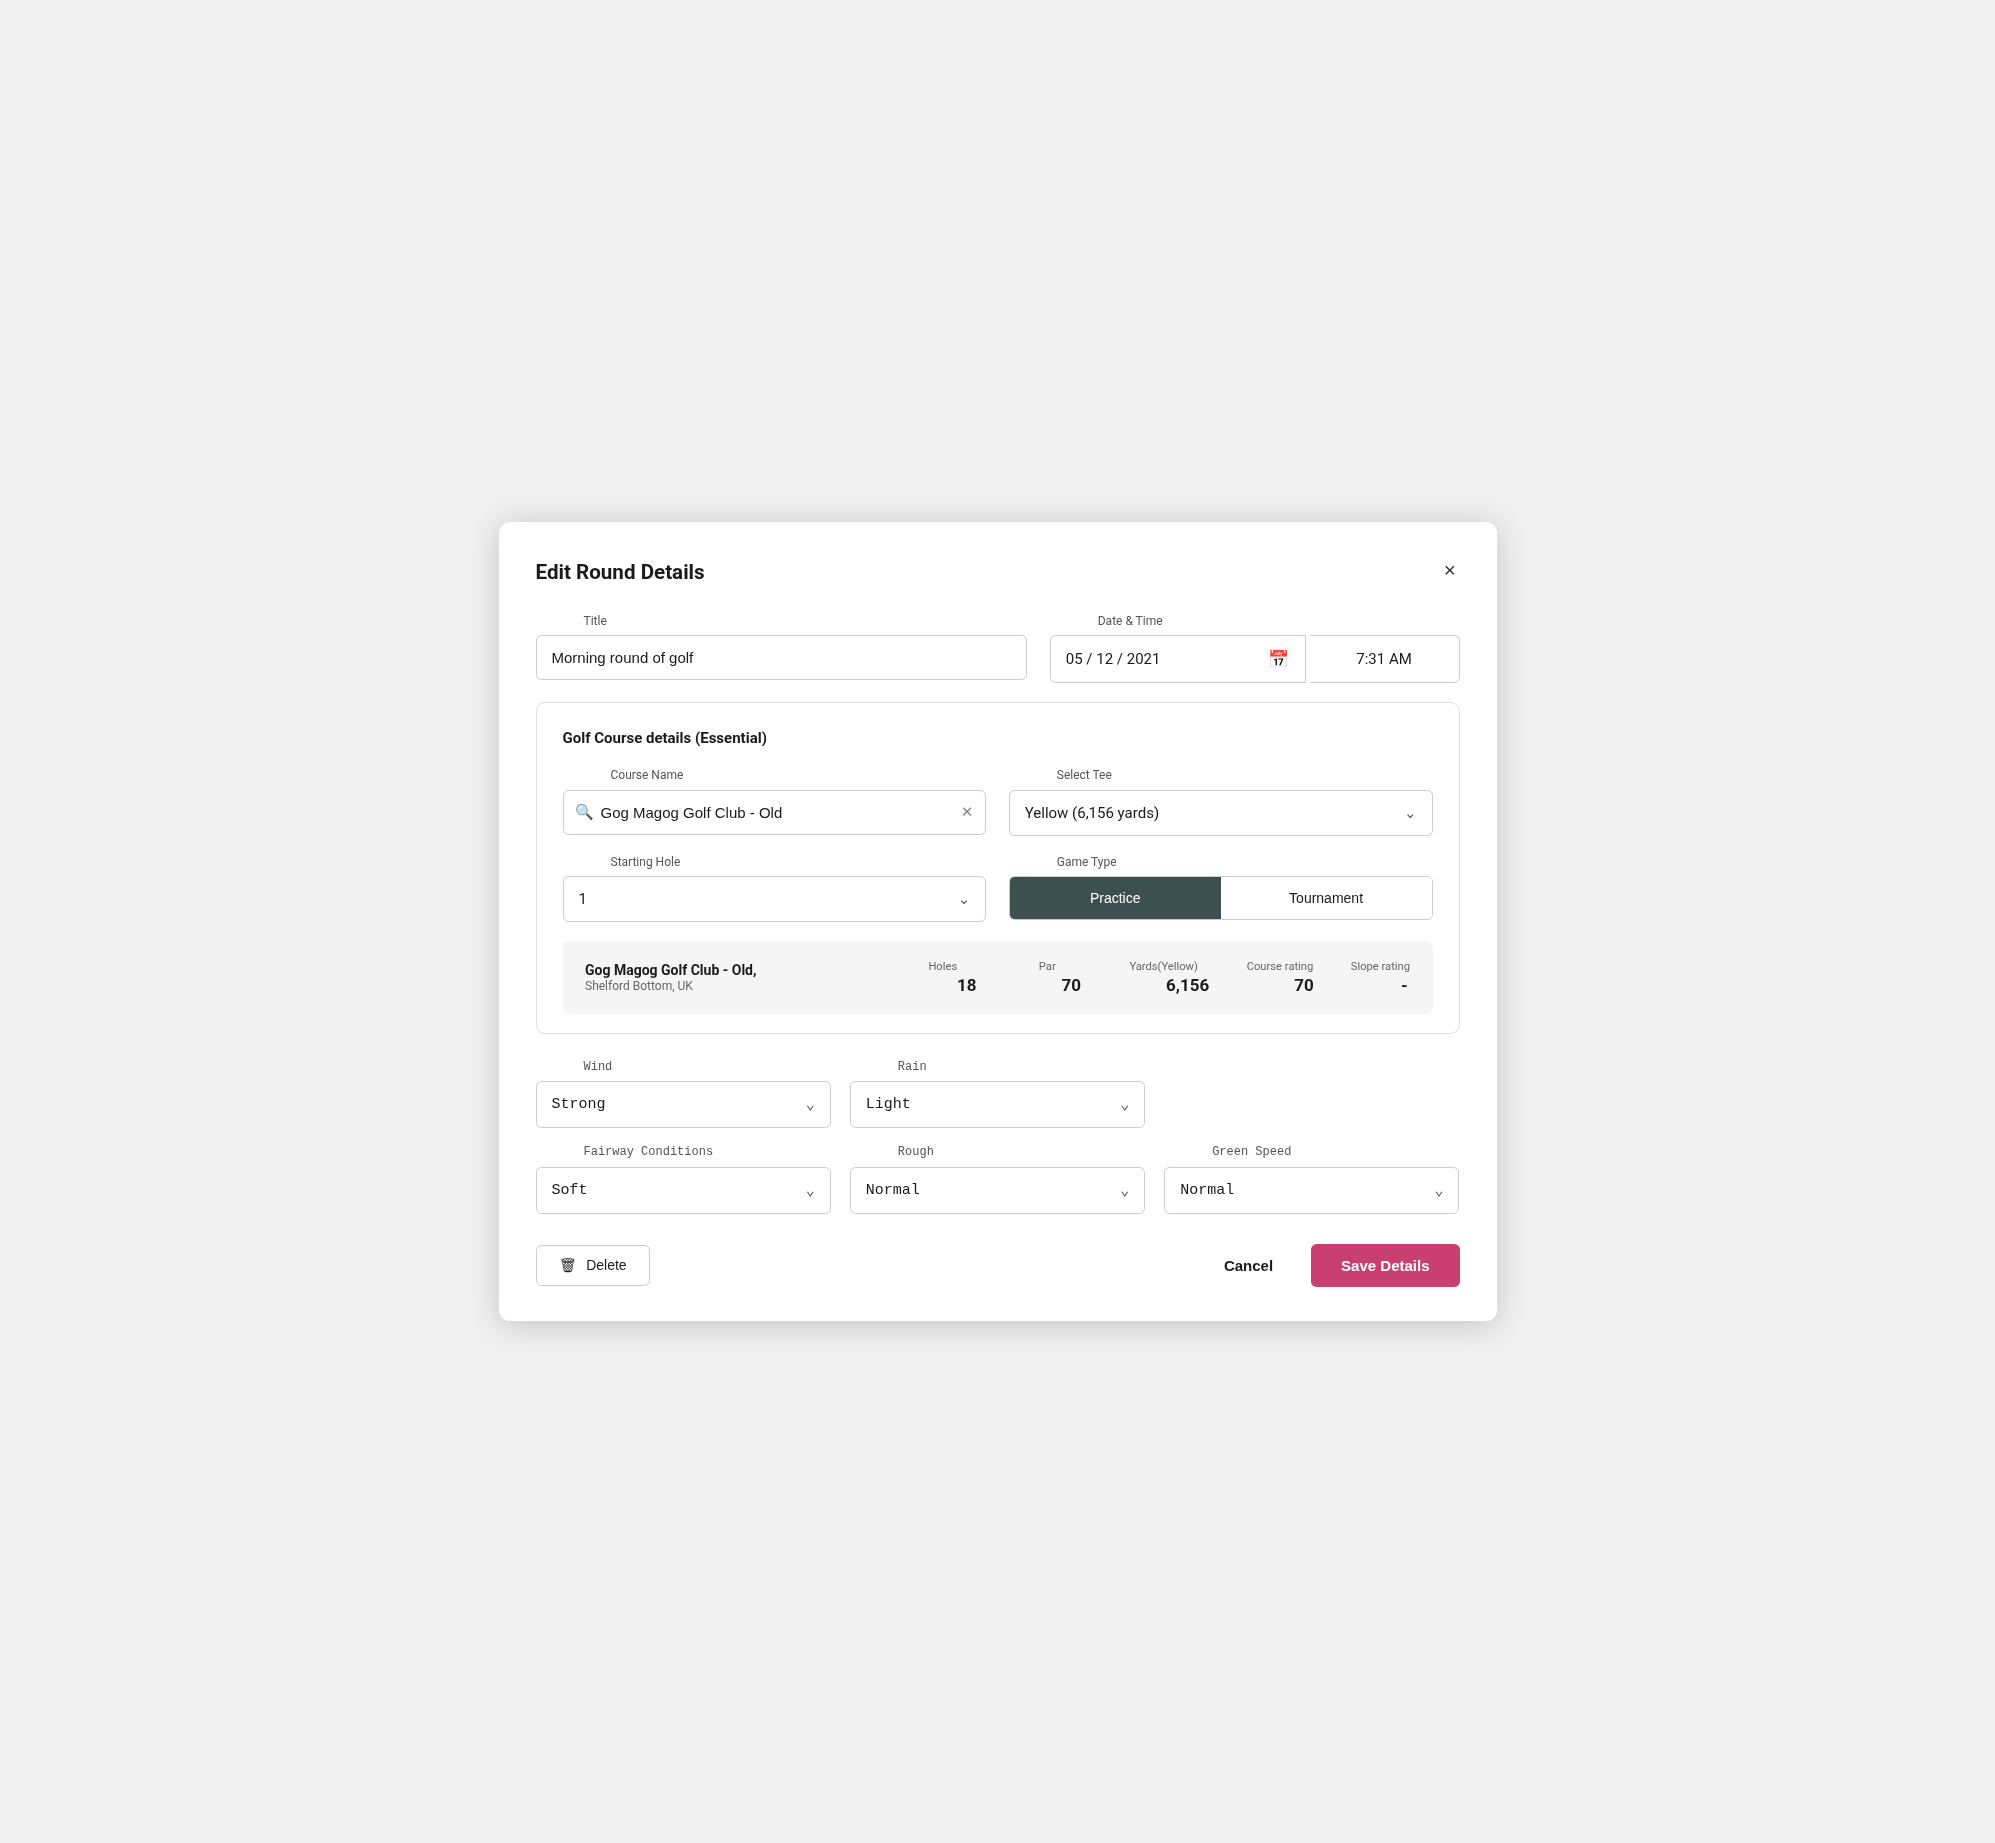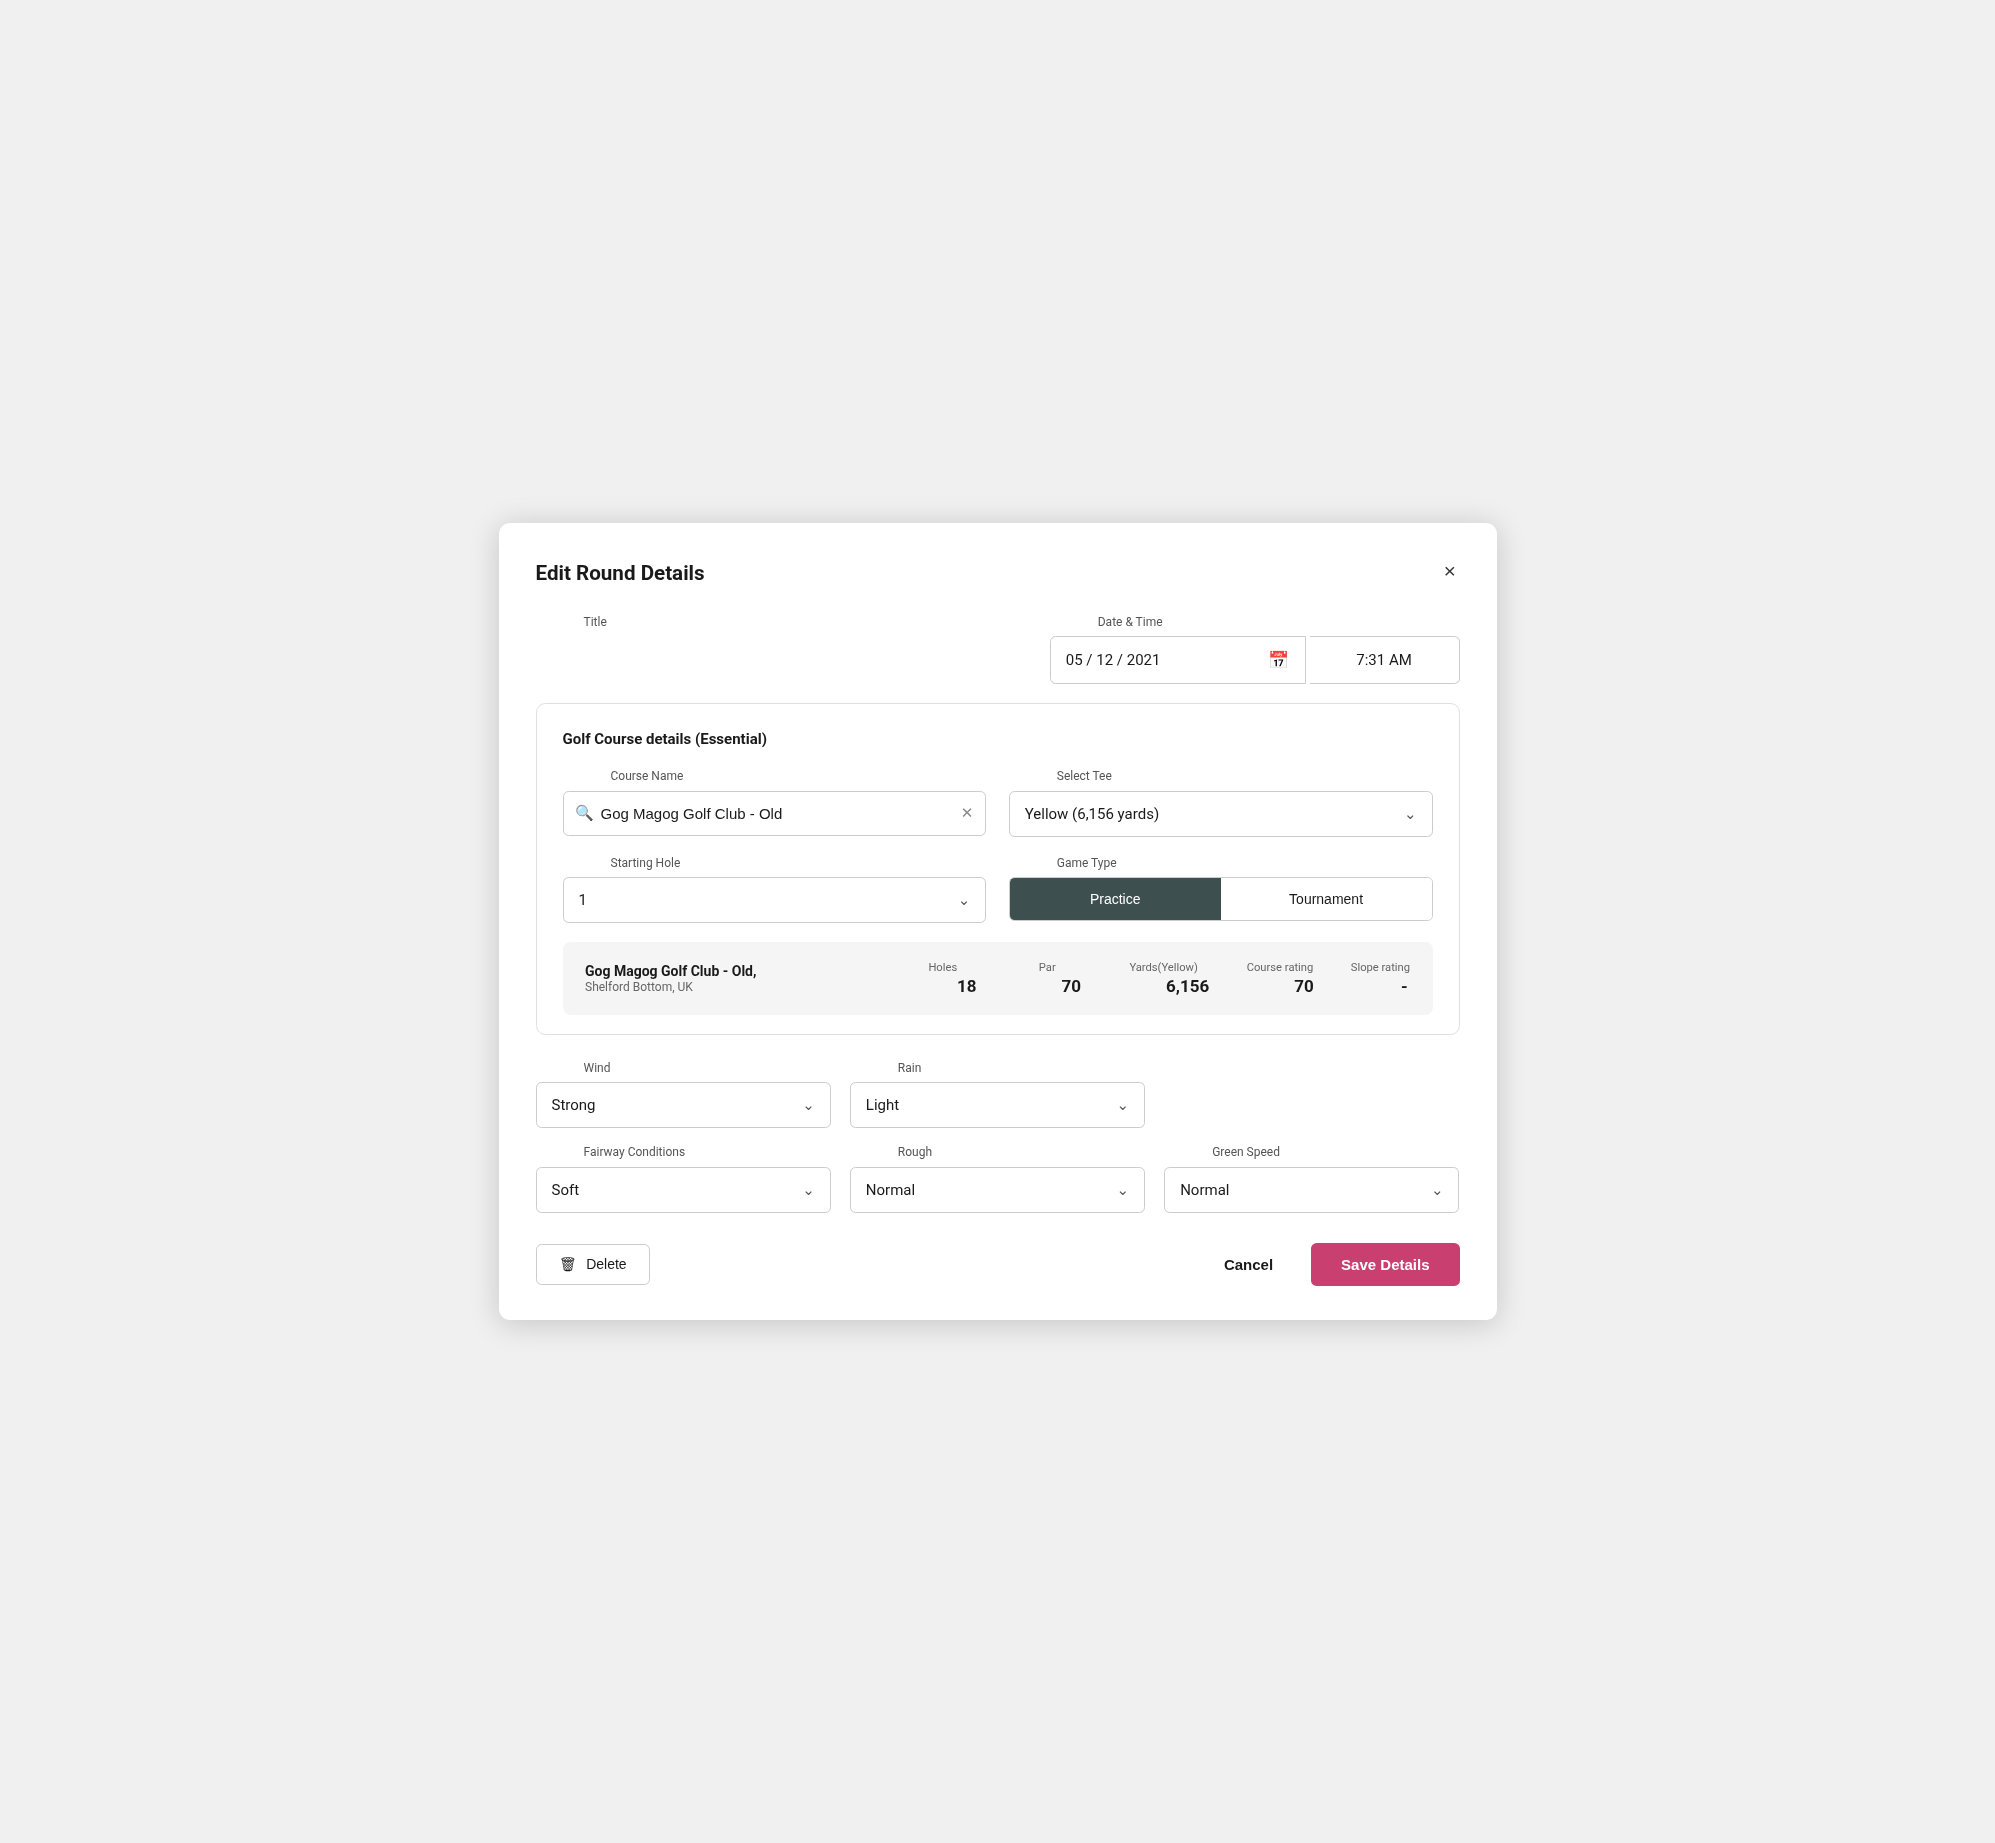--- a/index.html
+++ b/index.html
@@ -220,20 +220,21 @@
       color: #1a1a1a;
       margin-bottom: 19px;
     }
     .conditions-row {
       display: flex;
       gap: 19px;
       margin-bottom: 17px;
     }
     .conditions-row .form-group {
       flex: 1;
+      font-family: Liberation Mono, monospace;
     }
     .footer-row {
       display: flex;
       justify-content: space-between;
       align-items: center;
       margin-top: 30px;
     }
     .delete-btn {
       display: flex;
       align-items: center;
@@ -278,20 +279,21 @@
 <div class="modal">
 
   <div class="modal-header">
     <span class="modal-title">Edit Round Details</span>
     <button class="close-btn">×</button>
   </div>
 
   <div class="form-row">
     <div class="form-group" style="flex: 1.2;">
       <label>Title</label>
+      <input type="text" value="Morning round of golf" style="">
     </div>
     <div class="form-group" style="flex: 1;">
       <label>Date &amp; Time</label>
       <div class="date-time-row">
         <div class="date-field">
           <span>05 /  12  / 2021</span>
           <span class="calendar-icon">📅</span>
         </div>
         <div class="time-field">
           <span>7:31 AM</span>

